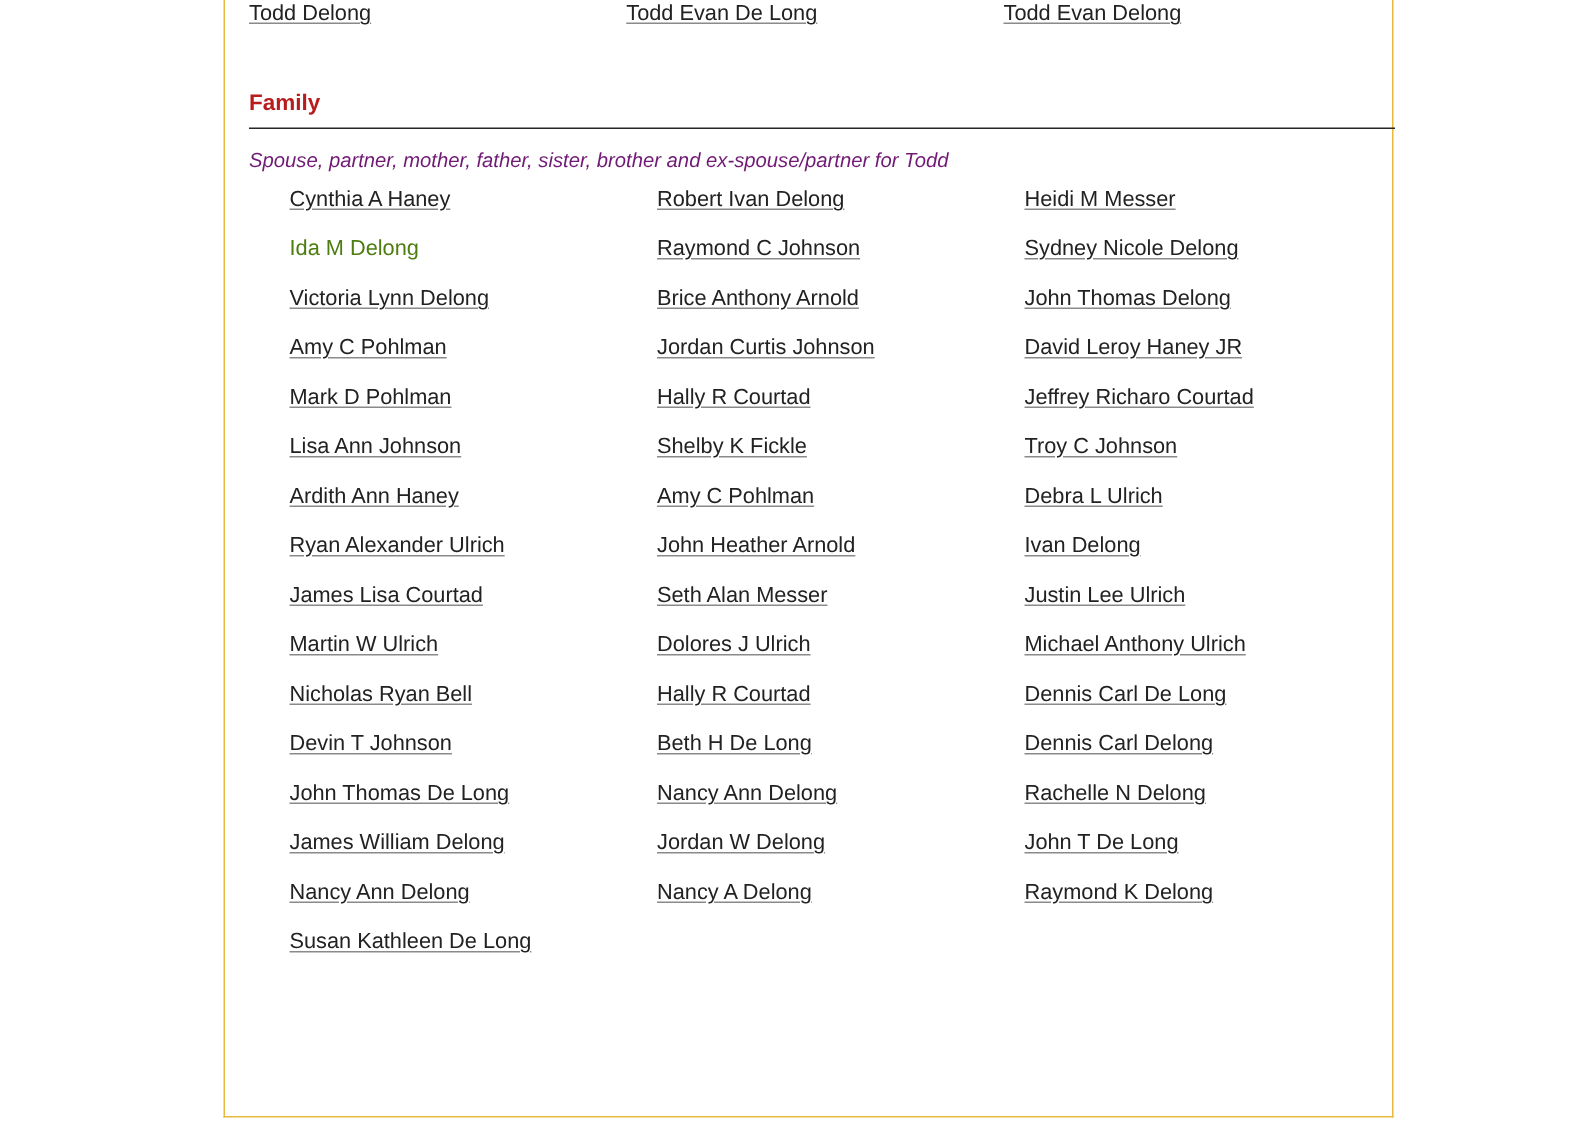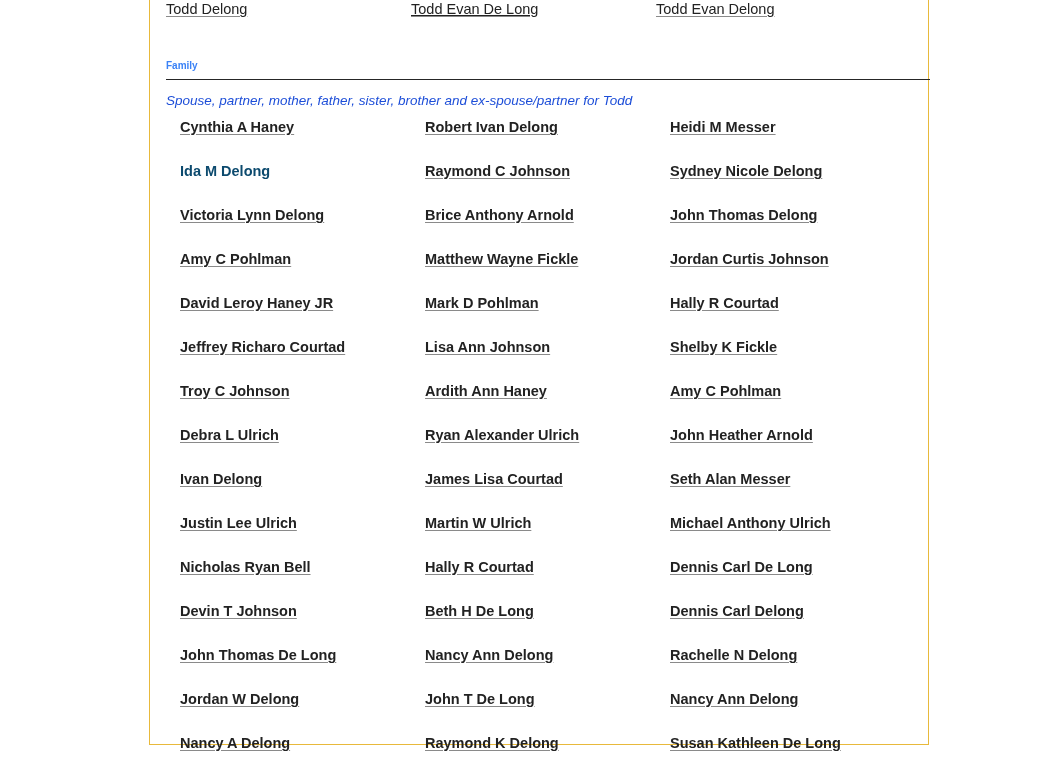--- a/index.html
+++ b/index.html
@@ -31,70 +31,70 @@
     border-top: none;
     background: #ffffff;
     padding: 0 16px;
   }
   .top-row {
     position: absolute;
     left: 16px;
     top: 40px;
     width: 748px;
     display: flex;
+    justify-content: space-between;
   }
   .top-row .cell {
     width: 245px;
     font-size: 14.5px;
     color: #222222;
   }
-  .top-row .cell:nth-child(2) { width: 245px; text-decoration: underline; }
+  .top-row .cell:nth-child(2) { width: 245px; }
   .link {
     color: #222222;
     text-decoration: underline;
     text-decoration-color: #8a8a8a;
     text-underline-offset: 2px;
     cursor: pointer;
     font-size: 14.5px;
     line-height: 18px;
   }
   .plain {
-    color: #0c4a6e;
+    color: #4d7c0f;
     text-decoration: none;
     font-size: 14.5px;
     line-height: 18px;
   }
   .section {
     position: absolute;
     left: 16px;
     top: 100px;
     width: 764px;
   }
   .section-title {
-    font-size: 10px;
+    font-size: 15px;
     font-weight: bold;
-    color: #3b82f6;
+    color: #b91c1c;
     padding-bottom: 8px;
     border-bottom: 1px solid #262626;
     width: 764px;
   }
   .section-sub {
     font-size: 13.5px;
     font-style: italic;
-    color: #1d4ed8;
+    color: #701a75;
     margin-top: 13px;
     margin-bottom: 0;
   }
   .grid {
     margin-top: 10px;
-    margin-left: 14px;
+    margin-left: 27px;
     display: grid;
     grid-template-columns: 245px 245px 245px;
-    row-gap: 26px;
-    font-weight: bold;
+    row-gap: 15px;
   }
   .grid .item {
     font-size: 14.5px;
     line-height: 18px;
     white-space: nowrap;
   }
 </style>
 </head>
 <body>
 
@@ -124,21 +124,20 @@
 
         <div class="item"><span class="plain">Ida M Delong</span></div>
         <div class="item"><span class="link">Raymond C Johnson</span></div>
         <div class="item"><span class="link">Sydney Nicole Delong</span></div>
 
         <div class="item"><span class="link">Victoria Lynn Delong</span></div>
         <div class="item"><span class="link">Brice Anthony Arnold</span></div>
         <div class="item"><span class="link">John Thomas Delong</span></div>
 
         <div class="item"><span class="link">Amy C Pohlman</span></div>
-        <div class="item"><span class="link">Matthew Wayne Fickle</span></div>
         <div class="item"><span class="link">Jordan Curtis Johnson</span></div>
 
         <div class="item"><span class="link">David Leroy Haney JR</span></div>
         <div class="item"><span class="link">Mark D Pohlman</span></div>
 
         <div class="item"><span class="link">Hally R Courtad</span></div>
         <div class="item"><span class="link">Jeffrey Richaro Courtad</span></div>
         <div class="item"><span class="link">Lisa Ann Johnson</span></div>
 
         <div class="item"><span class="link">Shelby K Fickle</span></div>
@@ -150,33 +149,35 @@
         <div class="item"><span class="link">Ryan Alexander Ulrich</span></div>
 
         <div class="item"><span class="link">John Heather Arnold</span></div>
         <div class="item"><span class="link">Ivan Delong</span></div>
         <div class="item"><span class="link">James Lisa Courtad</span></div>
 
         <div class="item"><span class="link">Seth Alan Messer</span></div>
         <div class="item"><span class="link">Justin Lee Ulrich</span></div>
         <div class="item"><span class="link">Martin W Ulrich</span></div>
 
+        <div class="item"><span class="link">Dolores J Ulrich</span></div>
         <div class="item"><span class="link">Michael Anthony Ulrich</span></div>
         <div class="item"><span class="link">Nicholas Ryan Bell</span></div>
 
         <div class="item"><span class="link">Hally R Courtad</span></div>
         <div class="item"><span class="link">Dennis Carl De Long</span></div>
         <div class="item"><span class="link">Devin T Johnson</span></div>
 
         <div class="item"><span class="link">Beth H De Long</span></div>
         <div class="item"><span class="link">Dennis Carl Delong</span></div>
         <div class="item"><span class="link">John Thomas De Long</span></div>
 
         <div class="item"><span class="link">Nancy Ann Delong</span></div>
         <div class="item"><span class="link">Rachelle N Delong</span></div>
+        <div class="item"><span class="link">James William Delong</span></div>
 
         <div class="item"><span class="link">Jordan W Delong</span></div>
         <div class="item"><span class="link">John T De Long</span></div>
         <div class="item"><span class="link">Nancy Ann Delong</span></div>
 
         <div class="item"><span class="link">Nancy A Delong</span></div>
         <div class="item"><span class="link">Raymond K Delong</span></div>
         <div class="item"><span class="link">Susan Kathleen De Long</span></div>
       </div>
     </div>

